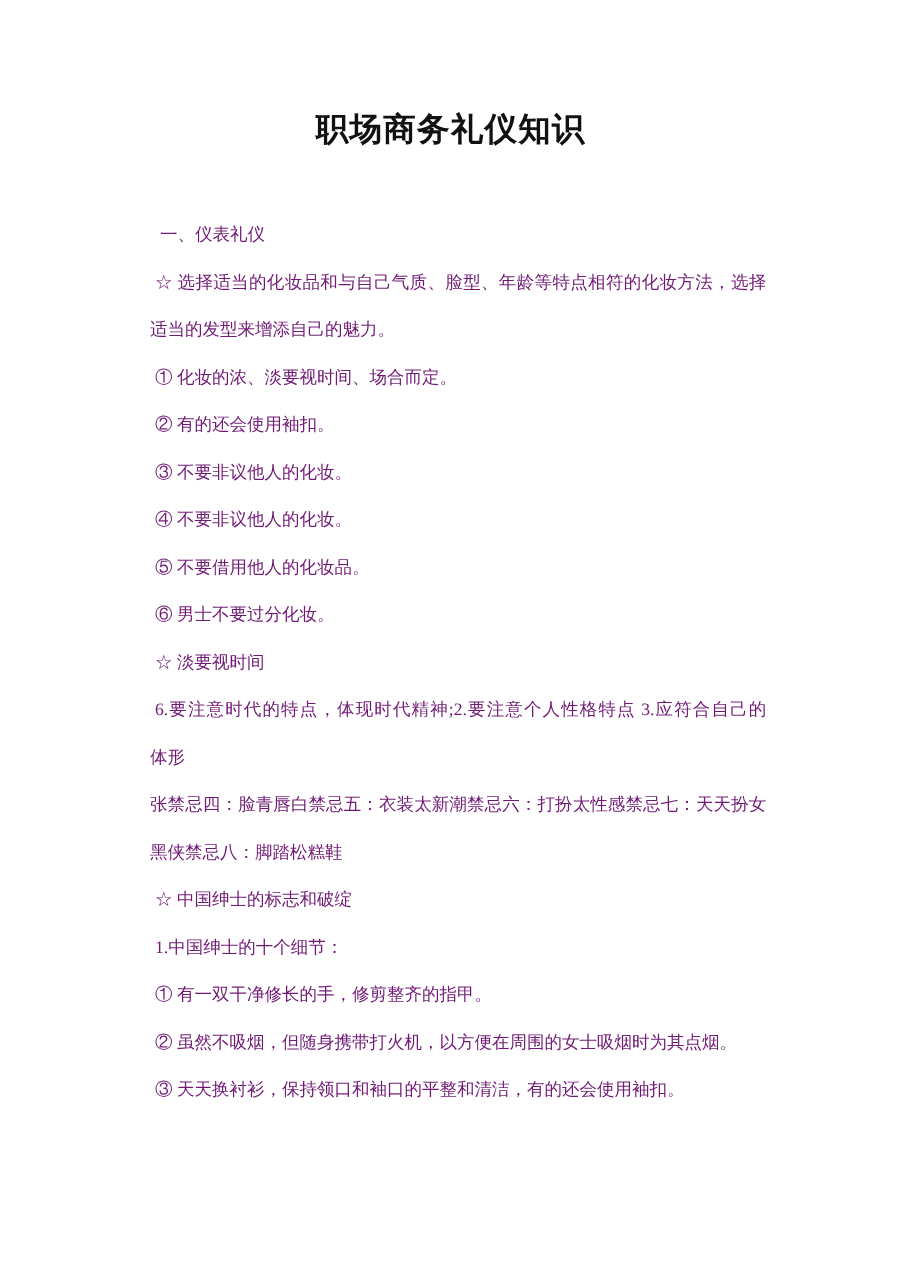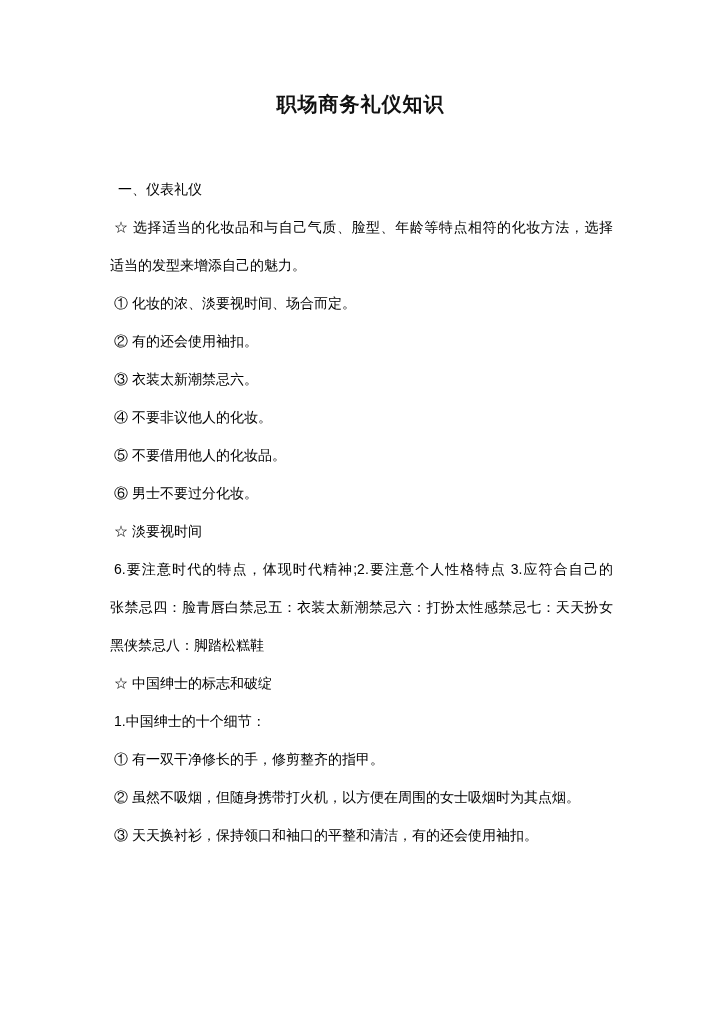--- a/index.html
+++ b/index.html
@@ -22,69 +22,71 @@
       width: 721px;
       height: 1020px;
       background: #ffffff;
     }
     .title {
       position: absolute;
       left: 0;
       width: 721px;
       top: 84px;
       text-align: center;
-      font-size: 20px;
+      font-size: 26px;
       line-height: 40px;
       font-weight: bold;
       color: #111111;
       letter-spacing: 1px;
       font-family: "DejaVu Sans", "Liberation Sans", sans-serif;
     }
     .body {
       position: absolute;
       left: 110px;
       top: 170px;
       width: 503px;
     }
     .line {
       font-size: 14px;
       line-height: 38px;
       height: 38px;
       white-space: nowrap;
-      color: #000000;
-      font-family: Liberation Sans, sans-serif;
+      color: #701a75;
+      font-family: Liberation Serif, serif;
       text-align: justify;
       text-align-last: justify;
       overflow: hidden;
+      margin-left: 10px;
     }
     .line.short {
       text-align: left;
       text-align-last: left;
     }
     .ind1 { padding-left: 8px; }
     .ind2 { padding-left: 4px; }
   </style>
 </head>
 <body>
 
 <div class="page">
   <div class="title">职场商务礼仪知识</div>
 
   <div class="body">
     <div class="line short ind1">一、仪表礼仪</div>
     <div class="line ind2">☆ 选择适当的化妆品和与自己气质、脸型、年龄等特点相符的化妆方法，选择</div>
     <div class="line short">适当的发型来增添自己的魅力。</div>
     <div class="line short ind2">① 化妆的浓、淡要视时间、场合而定。</div>
     <div class="line short ind2">② 有的还会使用袖扣。</div>
-    <div class="line short ind2">③ 衣装太新潮禁忌六。</div>
+    <div class="line short ind2">③ 不要非议他人的化妆。</div>
     <div class="line short ind2">④ 不要非议他人的化妆。</div>
     <div class="line short ind2">⑤ 不要借用他人的化妆品。</div>
     <div class="line short ind2">⑥ 男士不要过分化妆。</div>
     <div class="line short ind2">☆ 淡要视时间</div>
     <div class="line ind2">6.要注意时代的特点，体现时代精神;2.要注意个人性格特点 3.应符合自己的</div>
+    <div class="line short">体形</div>
     <div class="line">张禁忌四：脸青唇白禁忌五：衣装太新潮禁忌六：打扮太性感禁忌七：天天扮女</div>
     <div class="line short">黑侠禁忌八：脚踏松糕鞋</div>
     <div class="line short ind2">☆ 中国绅士的标志和破绽</div>
     <div class="line short ind2">1.中国绅士的十个细节：</div>
     <div class="line short ind2">① 有一双干净修长的手，修剪整齐的指甲。</div>
     <div class="line short ind2">② 虽然不吸烟，但随身携带打火机，以方便在周围的女士吸烟时为其点烟。</div>
     <div class="line short ind2">③ 天天换衬衫，保持领口和袖口的平整和清洁，有的还会使用袖扣。</div>
   </div>
 </div>
 

